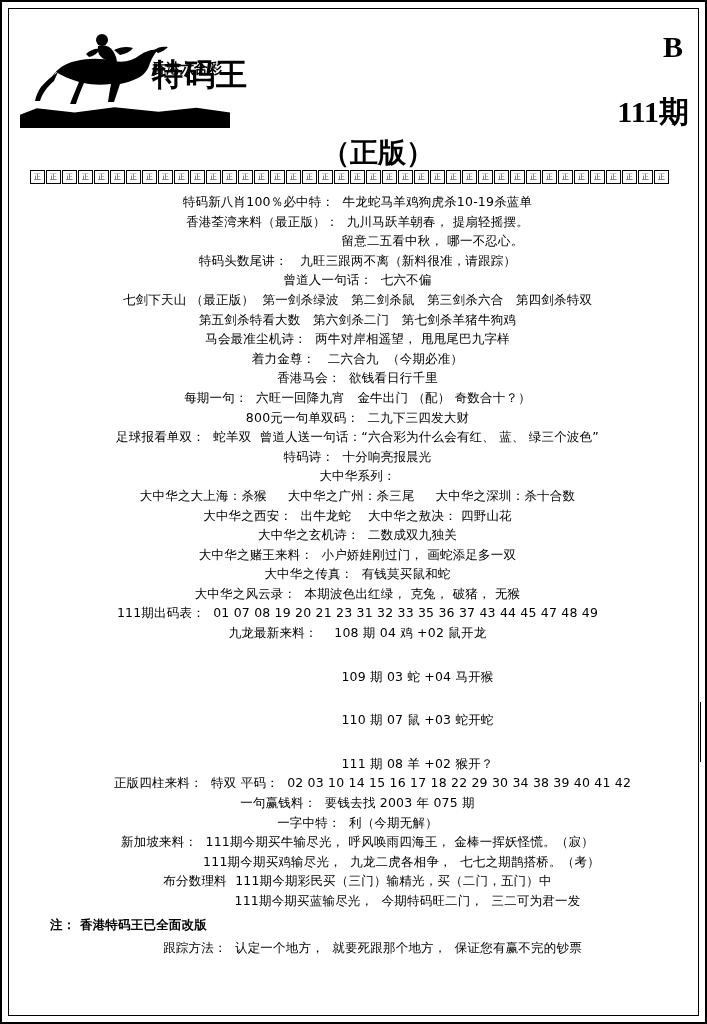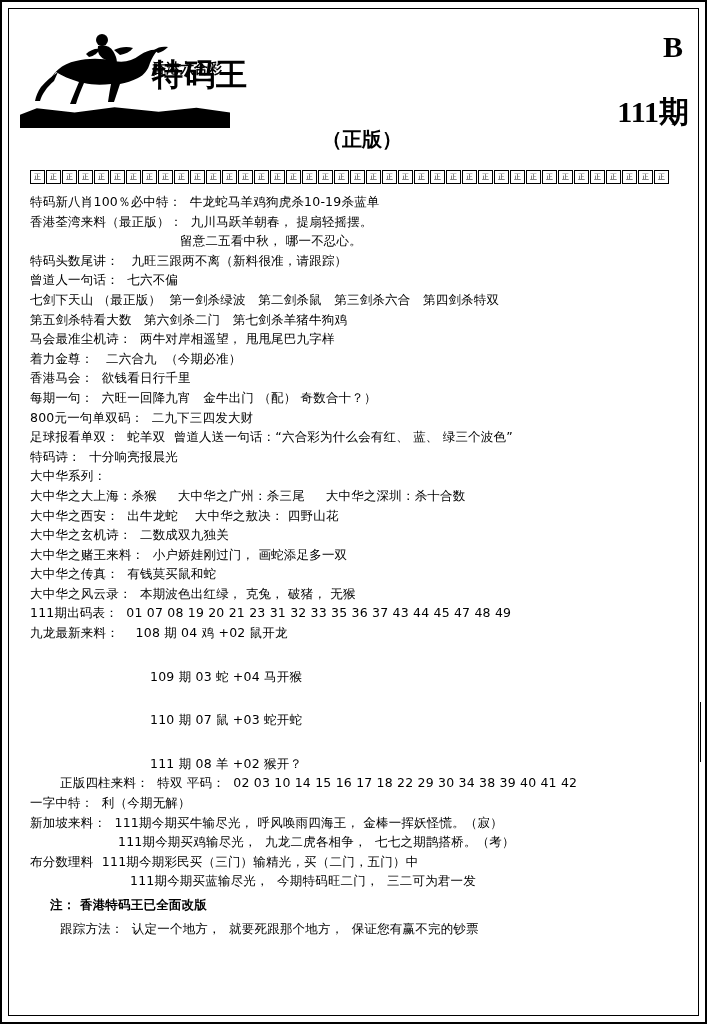--- a/index.html
+++ b/index.html
@@ -90,24 +90,24 @@
     position: absolute;
     right: 16px;
     top: 90px;
     font-family: "Liberation Serif", serif;
     font-weight: bold;
     font-size: 30px;
   }
   .edition {
     position: absolute;
     left: 320px;
-    top: 124px;
-    font-family: "Liberation Serif", serif;
-    font-weight: bold;
-    font-size: 20px;
+    top: 132px;
+    font-family: "Liberation Serif", serif;
+    font-weight: bold;
+    font-size: 28px;
   }
   .divider-row {
     position: absolute;
     left: 28px;
     top: 168px;
     width: 655px;
     height: 16px;
     display: flex;
     gap: 1px;
     overflow: hidden;
@@ -129,20 +129,21 @@
     left: 28px;
     top: 190px;
     width: 655px;
     font-size: 12.5px;
     line-height: 19.6px;
   }
   .line {
     white-space: pre;
     font-family: "DejaVu Sans", sans-serif;
     letter-spacing: 0.2px;
+    text-align: center;
   }
   .line.indent1 { padding-left: 88px; }
   .line.indent2 { padding-left: 120px; margin-top: 24px; }
   .line.indent3 { padding-left: 150px; }
   .line.indent4 { padding-left: 30px; }
   .line.indent6 { padding-left: 100px; }
   .gap-sm { height: 4px; }
   .note {
     text-align: left;
     padding-left: 20px;
@@ -255,20 +256,21 @@
       <div class="line">大中华之玄机诗：  二数成双九独关</div>
       <div class="line">大中华之赌王来料：  小户娇娃刚过门， 画蛇添足多一双</div>
       <div class="line">大中华之传真：  有钱莫买鼠和蛇</div>
       <div class="line">大中华之风云录：  本期波色出红绿， 克兔， 破猪， 无猴</div>
       <div class="line">111期出码表：  01 07 08 19 20 21 23 31 32 33 35 36 37 43 44 45 47 48 49</div>
       <div class="line">九龙最新来料：    108 期 04 鸡 +02 鼠开龙</div>
       <div class="line indent2">109 期 03 蛇 +04 马开猴</div>
       <div class="line indent2">110 期 07 鼠 +03 蛇开蛇</div>
       <div class="line indent2">111 期 08 羊 +02 猴开？</div>
       <div class="line indent4">正版四柱来料：  特双 平码：  02 03 10 14 15 16 17 18 22 29 30 34 38 39 40 41 42</div>
+      <div class="line">一句赢钱料：  要钱去找 2003 年 075 期</div>
       <div class="line">一字中特：  利（今期无解）</div>
       <div class="line">新加坡来料：  111期今期买牛输尽光， 呼风唤雨四海王， 金棒一挥妖怪慌。（寂）</div>
       <div class="line indent1">111期今期买鸡输尽光，  九龙二虎各相争，  七七之期鹊搭桥。（考）</div>
       <div class="line">布分数理料  111期今期彩民买（三门）输精光，买（二门，五门）中</div>
       <div class="line indent6">111期今期买蓝输尽光，  今期特码旺二门，  三二可为君一发</div>
       <div class="gap-sm"></div>
       <div class="line note">注： 香港特码王已全面改版</div>
       <div class="gap-sm"></div>
       <div class="line footer-line">跟踪方法：  认定一个地方，  就要死跟那个地方，  保证您有赢不完的钞票</div>
     </div>

